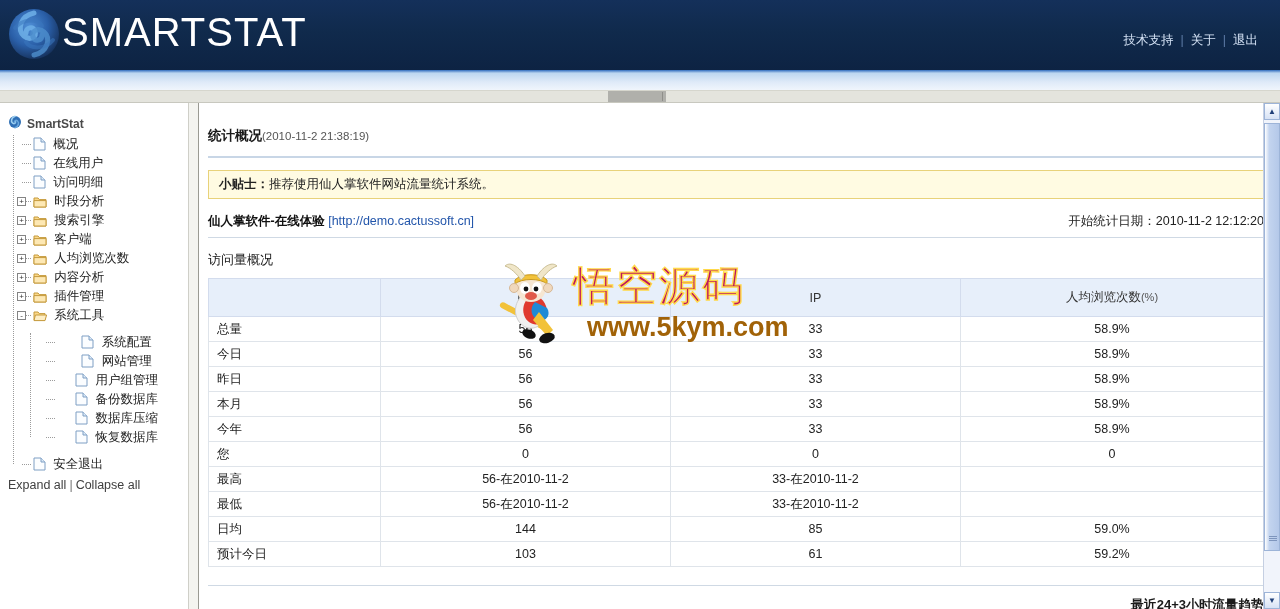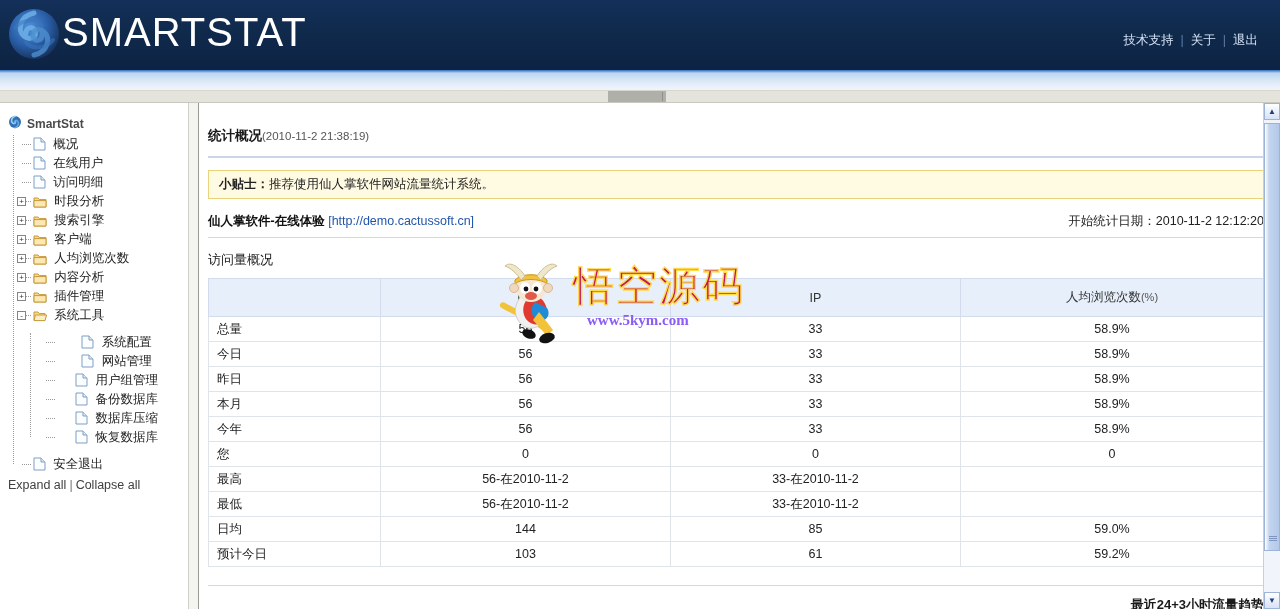--- a/index.html
+++ b/index.html
@@ -213,22 +213,22 @@
     position: absolute; left: 78px; top: 0px;
     font-size: 41px; font-weight: normal;
     color: #be185d;
     letter-spacing: 2px;
     -webkit-text-stroke: 1.4px #ffd94a;
     font-family: "DejaVu Sans", sans-serif;
     line-height: 48px;
   }
   .wm-url {
     position: absolute; left: 92px; top: 50px;
-    font-size: 15px; font-weight: bold; color: #8b5cf6;
-    font-family: Liberation Serif, serif;
+    font-size: 27px; font-weight: bold; color: #a16207;
+    font-family: Liberation Sans, sans-serif;
   }
 
   
   .vscroll {
     position: absolute; right: 0; top: 103px;
     width: 17px; height: 506px;
     background: #f1f4fb;
     border-left: 1px solid #c5cfe2;
   }
   .vs-btn {

